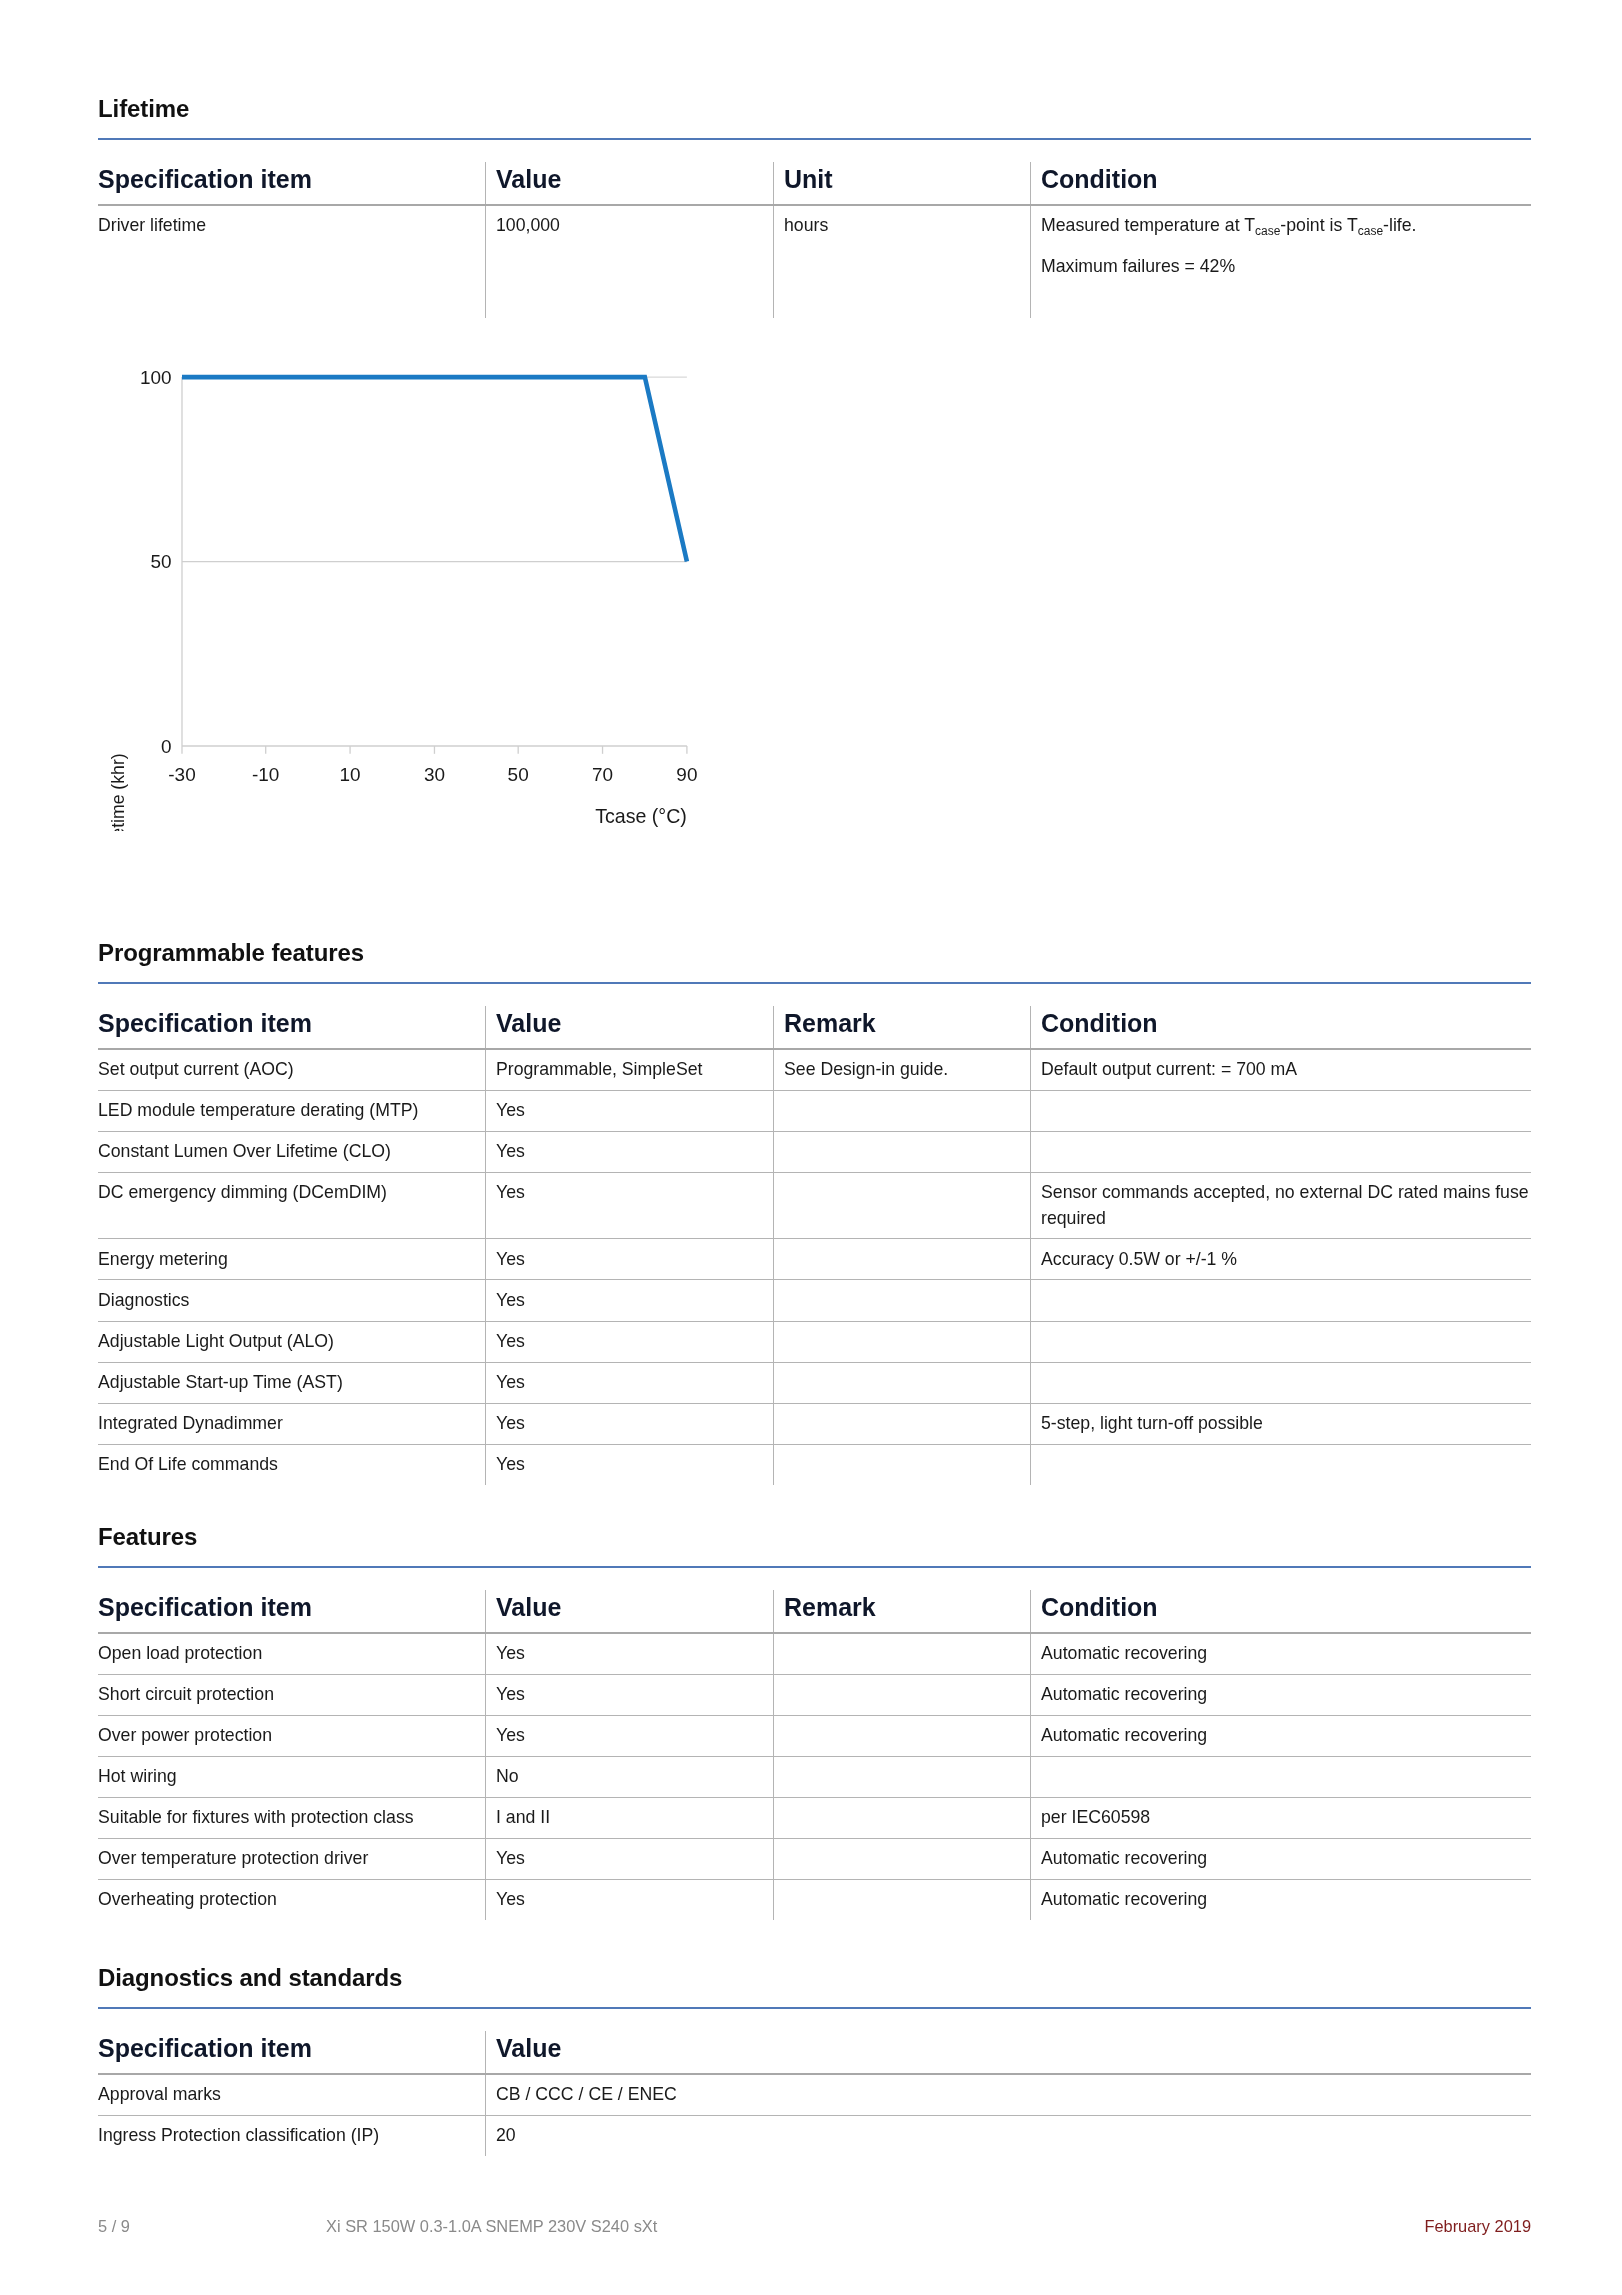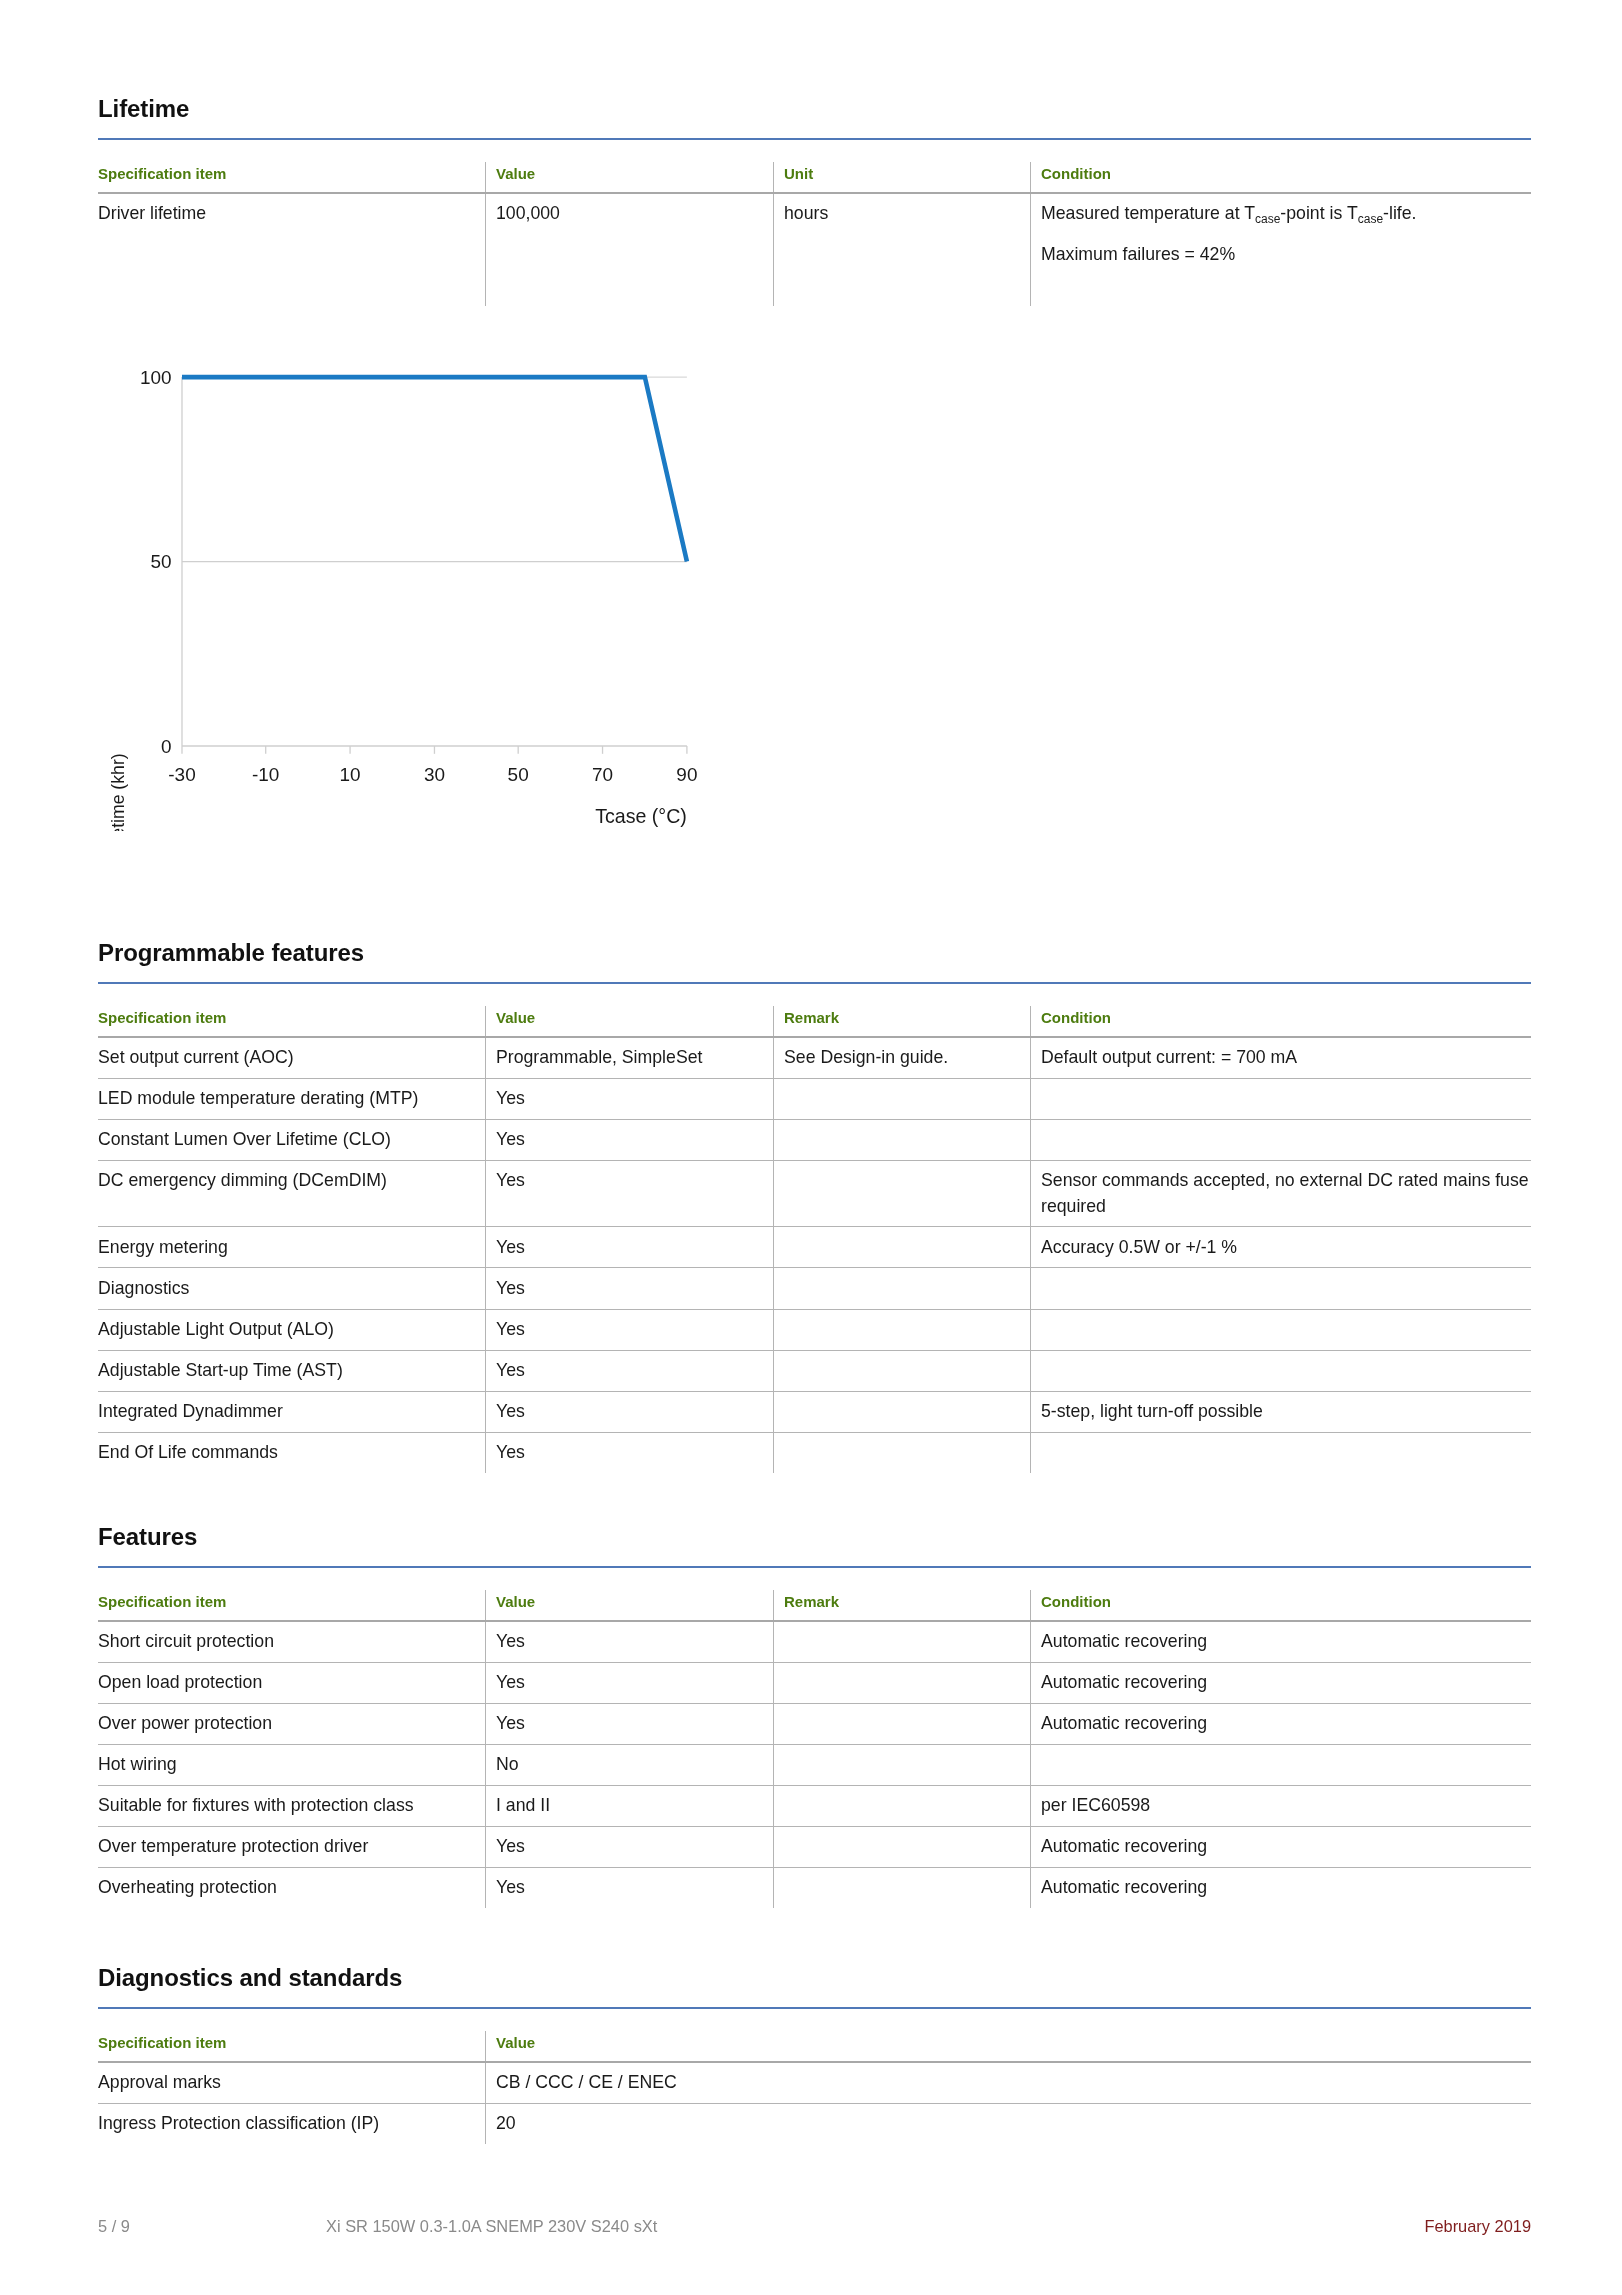--- a/index.html
+++ b/index.html
@@ -19,24 +19,24 @@
     color:#111;line-height:1;margin:0 0 17px 0;
   }
   .blue-rule{height:2px;background:#5079b8;width:100%;}
 
   
   table.spec{
     border-collapse:collapse;width:100%;margin-top:21.6px;
     table-layout:fixed;
   }
   table.spec th{
-    font-size:15px;font-weight:bold;text-align:left;
+    font-size:25px;font-weight:bold;text-align:left;
     padding:3.9px 0 9.2px 0;vertical-align:bottom;
     border-bottom:2.6px solid #a8a8a8;
-    color:#4d7c0f;
+    color:#0f172a;
   }
   table.spec td{
     font-size:17.7px;font-weight:normal;text-align:left;
     padding:7.2px 0 7.2px 0;vertical-align:top;
     border-bottom:1.3px solid #b4b4b4;
     color:#1a1a1a;line-height:1.45;
   }
   table.spec th.c2,table.spec td.c2,
   table.spec th.c3,table.spec td.c3,
   table.spec th.c4,table.spec td.c4{
@@ -254,27 +254,27 @@
       <thead>
         <tr>
           <th class="c1">Specification item</th>
           <th class="c2">Value</th>
           <th class="c3">Remark</th>
           <th class="c4">Condition</th>
         </tr>
       </thead>
       <tbody>
           <tr>
+            <td class="c1">Open load protection</td>
+            <td class="c2">Yes</td>
+            <td class="c3"></td>
+            <td class="c4">Automatic recovering</td>
+          </tr>
+          <tr>
             <td class="c1">Short circuit protection</td>
-            <td class="c2">Yes</td>
-            <td class="c3"></td>
-            <td class="c4">Automatic recovering</td>
-          </tr>
-          <tr>
-            <td class="c1">Open load protection</td>
             <td class="c2">Yes</td>
             <td class="c3"></td>
             <td class="c4">Automatic recovering</td>
           </tr>
           <tr>
             <td class="c1">Over power protection</td>
             <td class="c2">Yes</td>
             <td class="c3"></td>
             <td class="c4">Automatic recovering</td>
           </tr>

